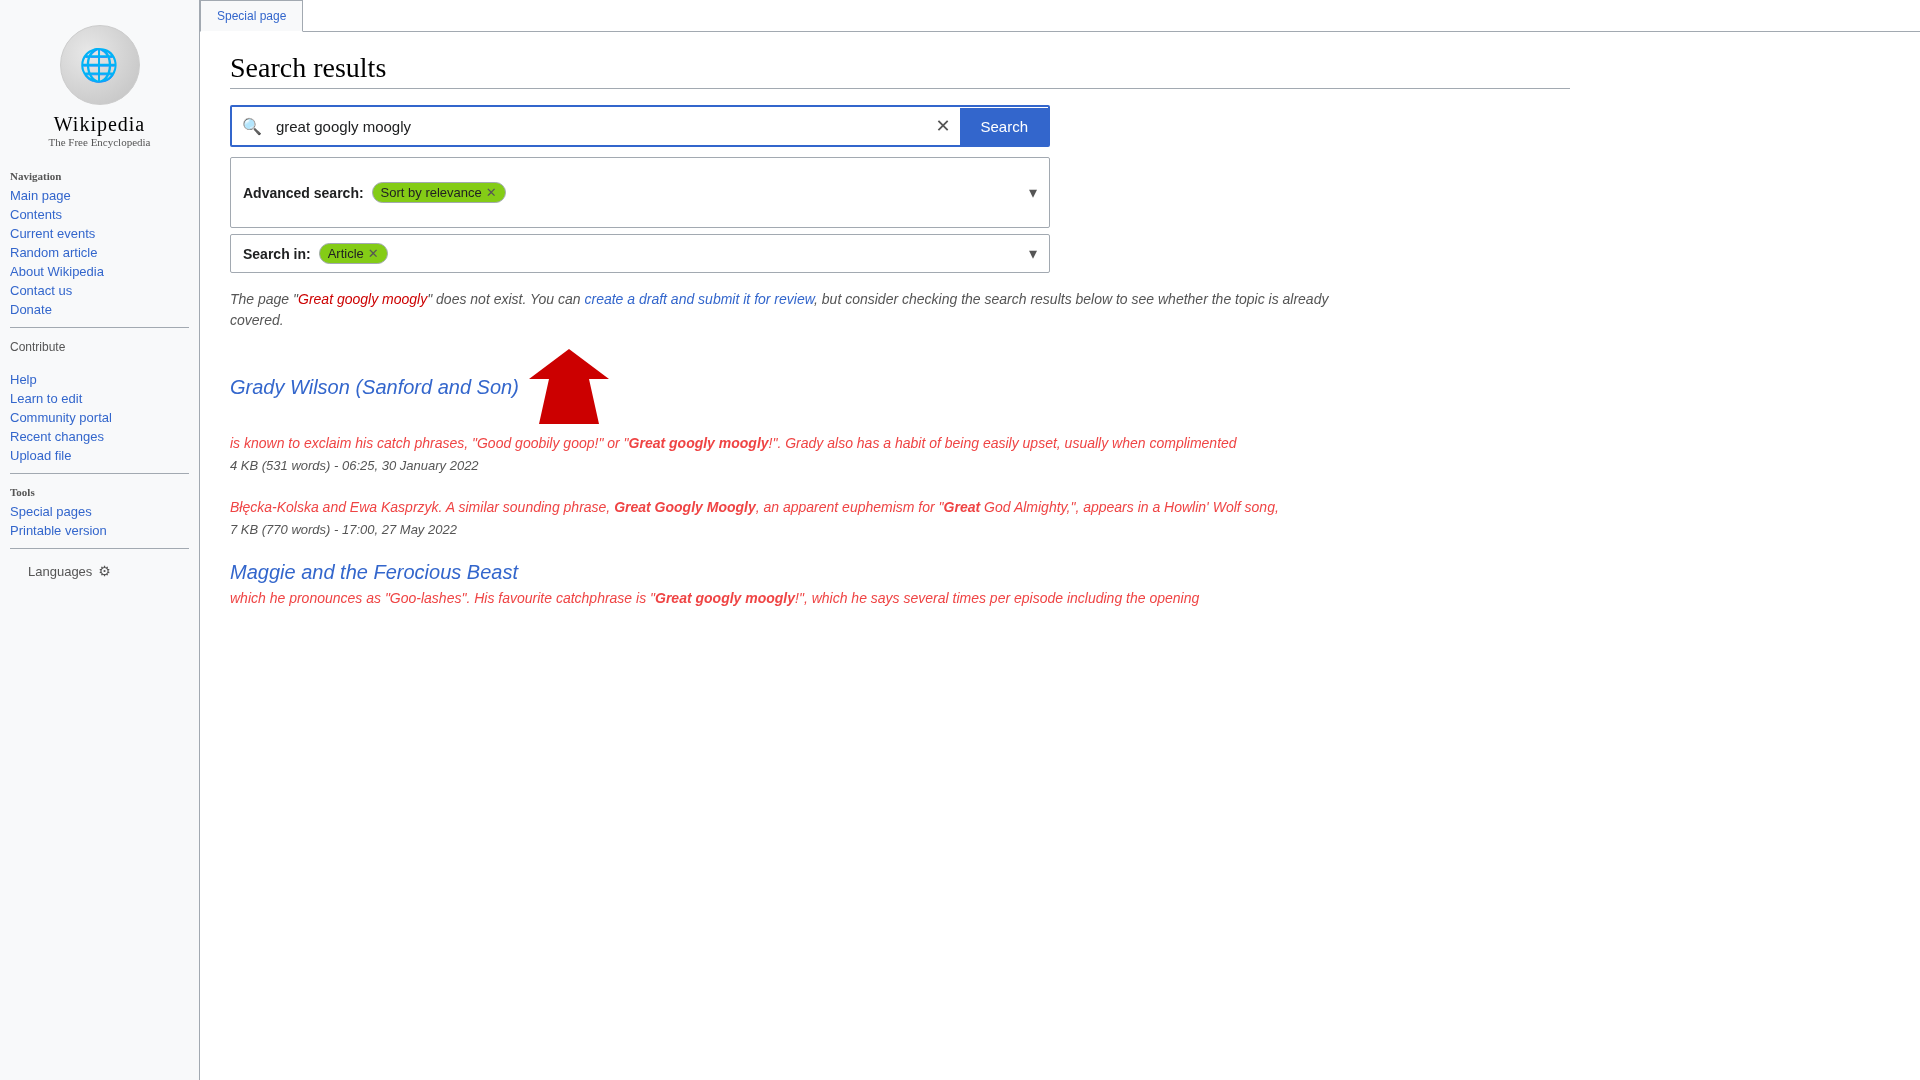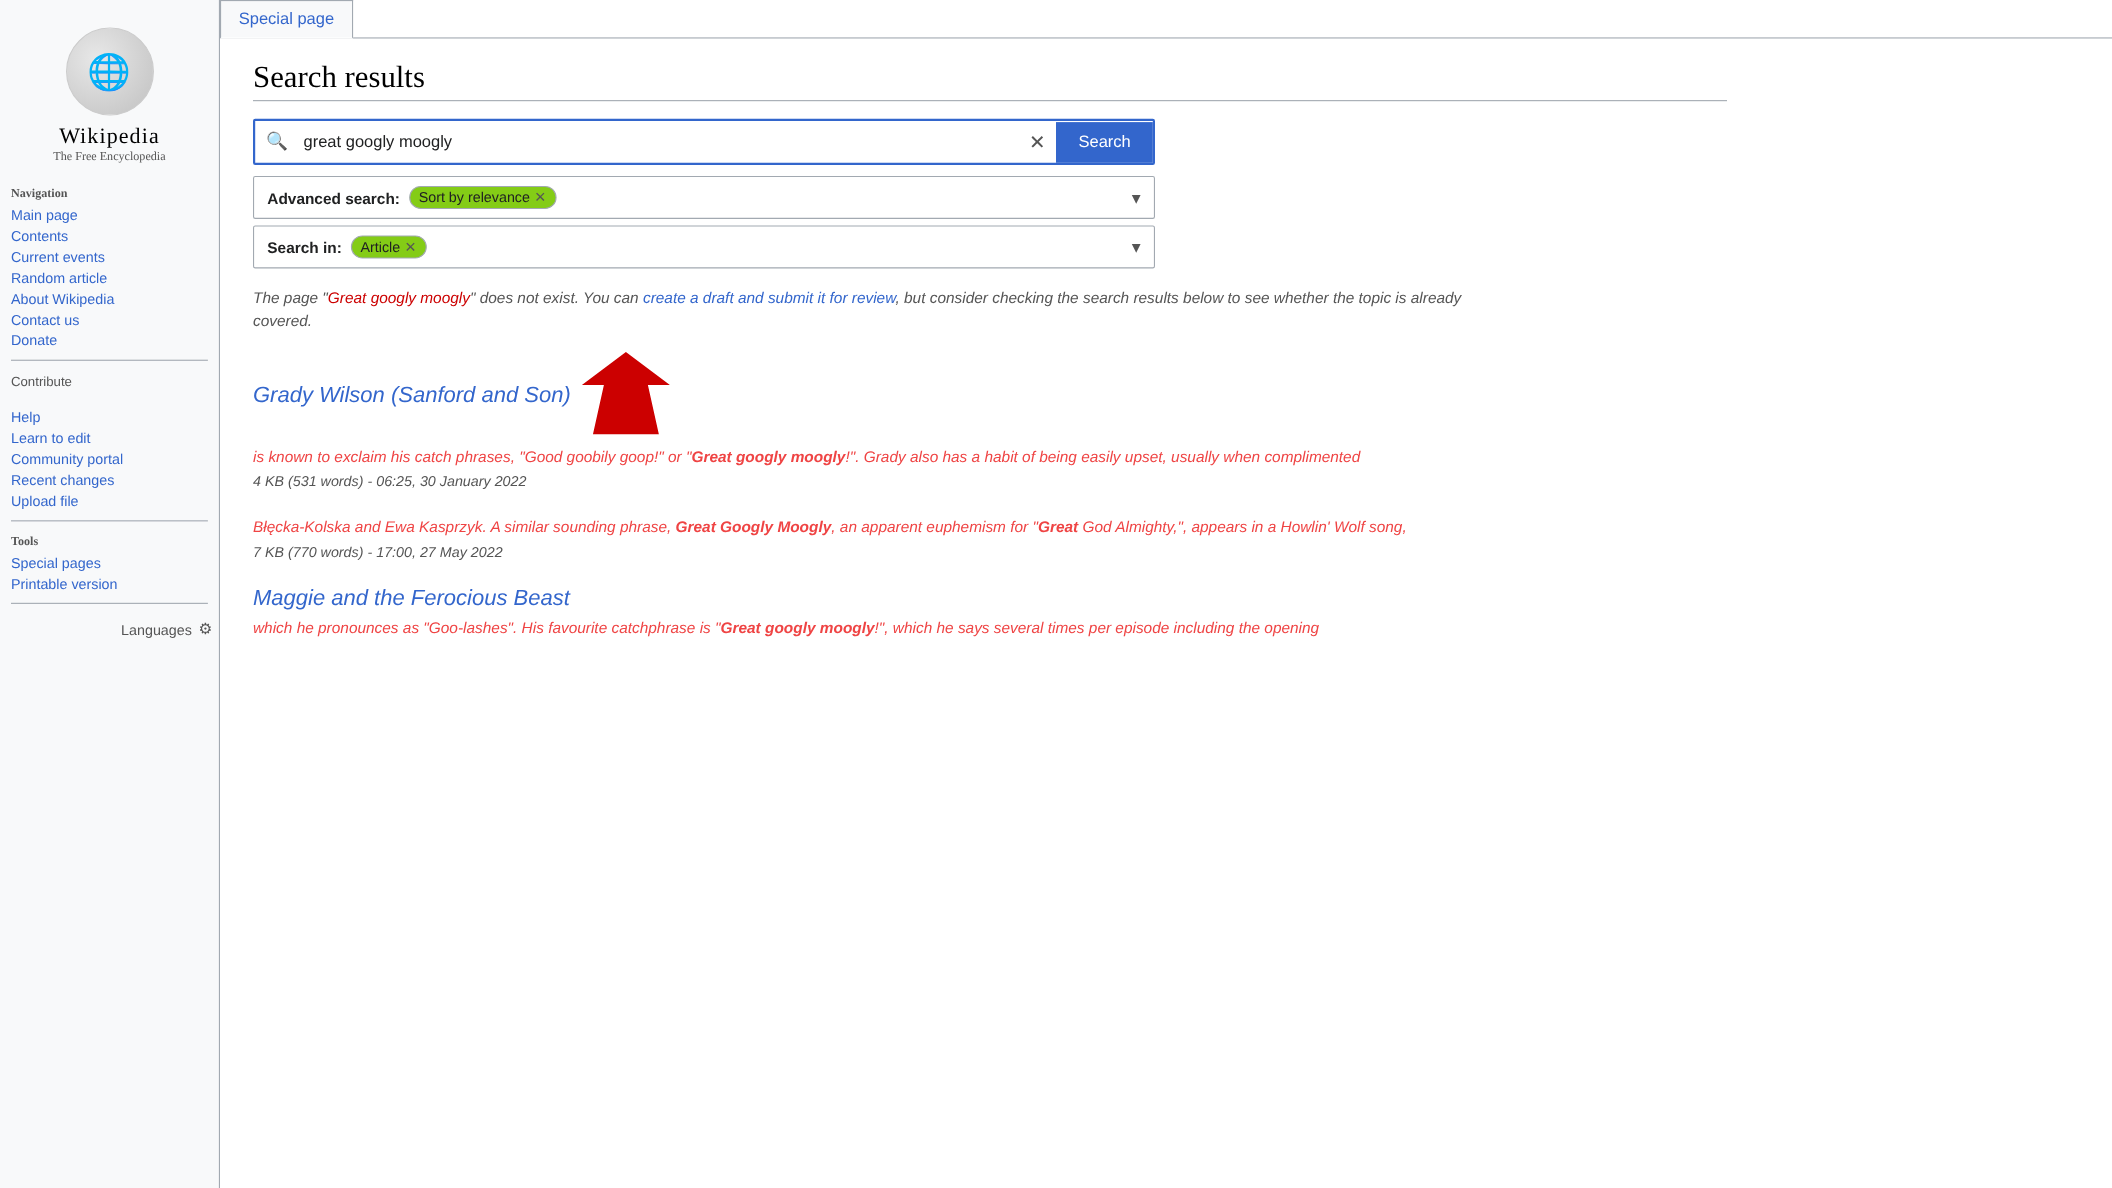--- a/index.html
+++ b/index.html
@@ -76,23 +76,22 @@
     .sidebar-contrib-title {
       font-size: 12px;
       color: #555;
       padding: 4px 10px;
       font-family: sans-serif;
     }
 
     .languages-row {
       display: flex;
       align-items: center;
-      padding: 6px 6px;
+      padding: 6px 28px;
       gap: 6px;
-      justify-content: flex-end;
     }
     .languages-label {
       font-size: 13px;
       color: #555;
       font-family: sans-serif;
     }
     .gear-icon {
       font-size: 14px;
       cursor: pointer;
       color: #555;
@@ -107,21 +106,21 @@
     .tabs-bar {
       border-bottom: 1px solid #a2a9b1;
       padding: 0 0 0 0;
       display: flex;
       align-items: flex-end;
       background: #fff;
     }
 
     .tab-item {
       padding: 8px 16px;
-      font-size: 15px;
+      font-size: 12px;
       color: #3366cc;
       border: 1px solid transparent;
       margin-bottom: -1px;
       cursor: pointer;
       font-family: sans-serif;
       text-decoration: none;
       background: #f8f9fa;
       border-color: #a2a9b1 #a2a9b1 #fff #a2a9b1;
     }
 
@@ -184,21 +183,21 @@
       font-family: sans-serif;
     }
 
     
     .advanced-search-row {
       display: flex;
       align-items: center;
       border: 1px solid #a2a9b1;
       border-radius: 2px;
       max-width: 820px;
-      padding: 8px 12px;
+      padding: 24px 12px;
       margin-bottom: 6px;
       background: #fff;
     }
 
     .advanced-label {
       font-weight: bold;
       font-size: 14px;
       margin-right: 8px;
       font-family: sans-serif;
     }

